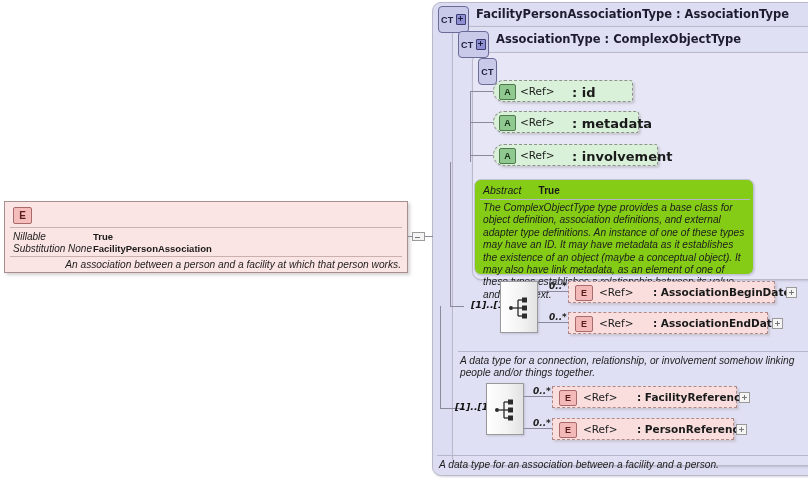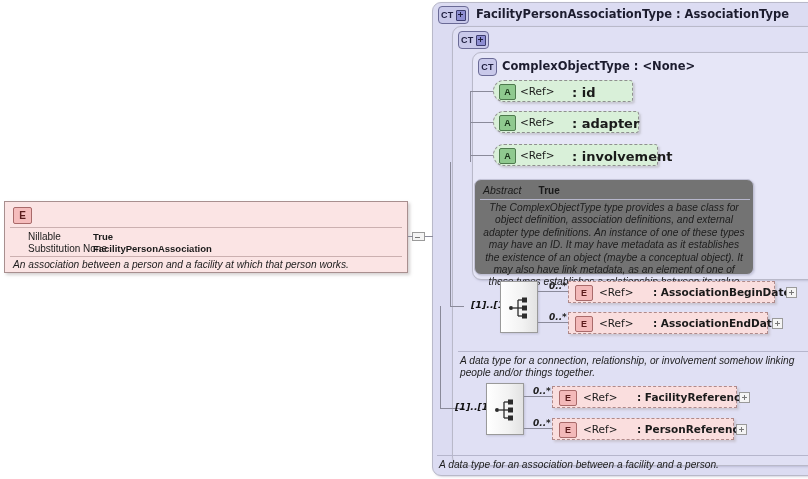--- a/index.html
+++ b/index.html
@@ -16,21 +16,21 @@
     border:1px solid #b9b9c9;border-radius:9px;
     box-shadow:1px 1px 2px rgba(120,120,150,.30);
   }
   .panel.lvl0{background:#dcdcf2;}
   .panel.lvl1{background:#e0e0f4;}
   .panel.lvl2{background:#e6e6f7;}
 
   
   .ctbadge{
     position:absolute;display:flex;align-items:center;justify-content:center;
-    height:18px;border:1px solid #6a6a96;border-radius:4px;
+    height:27px;border:1px solid #6a6a96;border-radius:4px;
     background:#c9c9ea;color:#202040;
     font-size:9px;font-weight:bold;letter-spacing:.3px;
     padding:0 2px;box-sizing:border-box;
   }
   .ctbadge .plus{
     display:inline-block;width:9px;height:9px;margin-left:2px;
     border:1px solid #3c3c6e;background:#8e8ed2;position:relative;border-radius:1px;
   }
   .ctbadge .plus::before,.ctbadge .plus::after{
     content:"";position:absolute;background:#1b1b3a;
@@ -87,23 +87,22 @@
     border:1px solid #9a9a9a;background:#f4f4f4;
   }
   .expbox::before,.expbox::after{content:"";position:absolute;background:#777;}
   .expbox::before{left:2px;top:4px;width:5px;height:1px;}
   .expbox::after{left:4px;top:2px;width:1px;height:5px;}
   .expbox.minus::after{display:none;}
 
   
   .infocard{
     position:absolute;box-sizing:border-box;
-    background:#737373;border:1px solid #c2c2d6;border-radius:7px;
+    background:#84cc16;border:1px solid #c2c2d6;border-radius:7px;
     box-shadow:1px 1px 2px rgba(130,130,160,.3);
-    text-align:center;
   }
   .infocard .absrow{position:absolute;left:8px;top:4px;white-space:nowrap;}
   .infocard .absrow .k{font-style:italic;font-size:10.5px;}
   .infocard .absrow .v{font-weight:bold;font-size:10px;margin-left:14px;}
   .infocard .sep{position:absolute;left:5px;height:1px;background:#b6b6cc;}
   .infocard .doc{
     position:absolute;left:8px;right:8px;font-style:italic;font-size:10.2px;
     line-height:12.4px;color:#1d1d1d;
   }
 
@@ -147,21 +146,21 @@
     border:1px solid #a96a6a;background:#f5bcbc;border-radius:2px;
     display:flex;align-items:center;justify-content:center;
     font-size:10px;font-weight:bold;color:#5a1b1b;
   }
   .elembox .hdr .ttl{
     position:absolute;left:32px;top:5px;font-size:11.5px;white-space:nowrap;color:#1c1c1c;
     font-family:"DejaVu Sans","Liberation Sans",sans-serif;
   }
   .elembox .rule{position:absolute;left:5px;right:5px;height:1px;background:#cbb0b0;}
   .elembox .prop{position:absolute;font-size:10px;white-space:nowrap;}
-  .elembox .prop.k{margin-left:15px;}
+  .elembox .prop.k{font-style:italic;}
   .elembox .prop.v{font-weight:bold;font-size:9.5px;}
   .elembox .desc{
     position:absolute;left:8px;right:6px;font-style:italic;font-size:10.2px;color:#1d1d1d;
     line-height:12.4px;
   }
 </style>
 </head>
 <body>
 
 <div class="canvas">
@@ -175,46 +174,46 @@
   <div class="ctbadge" style="left:438px;top:6px;width:31px;">
     <span>CT</span>
     <span class="plus"></span>
   </div>
   <div class="typetitle" style="left:476px;top:7px;">FacilityPersonAssociationType : AssociationType</div>
 
   <div class="ctbadge" style="left:458px;top:31px;width:31px;">
     <span>CT</span>
     <span class="plus"></span>
   </div>
+  <div class="typetitle" style="left:496px;top:32px;">AssociationType : ComplexObjectType</div>
 
   <div class="ctbadge" style="left:478px;top:58px;width:19px;">
     <span>CT</span>
   </div>
-  <div class="typetitle" style="left:502px;top:59px;">ComplexObjectType : &lt;None&gt;</div>
 
   <div class="ln lnv" style="left:470px;top:91px;height:71px;"></div>
   <div class="ln lnh" style="left:470px;top:91px;width:23px;"></div>
   <div class="ln lnh" style="left:470px;top:122px;width:23px;"></div>
   <div class="ln lnh" style="left:470px;top:155px;width:23px;"></div>
 
   <div class="ln lnv" style="left:450px;top:162px;height:145px;"></div>
   <div class="ln lnh" style="left:450px;top:306px;width:14px;"></div>
   <div class="ln lnv" style="left:440px;top:306px;height:103px;"></div>
   <div class="ln lnh" style="left:440px;top:408px;width:24px;"></div>
 
   <div class="attrow" style="left:493px;top:80px;width:140px;">
     <div class="abadge">A</div>
     <div class="ref">&lt;Ref&gt;</div>
     <div class="nm">: id</div>
   </div>
 
   <div class="attrow" style="left:493px;top:111px;width:146px;">
     <div class="abadge">A</div>
     <div class="ref">&lt;Ref&gt;</div>
-    <div class="nm">: adapter</div>
+    <div class="nm">: metadata</div>
   </div>
 
   <div class="attrow" style="left:493px;top:144px;width:165px;">
     <div class="abadge">A</div>
     <div class="ref">&lt;Ref&gt;</div>
     <div class="nm">: involvement</div>
   </div>
 
   <div class="infocard" style="left:474px;top:179px;width:280px;height:96px;">
     <div class="absrow">
@@ -309,20 +308,20 @@
     </div>
     <div class="rule" style="top:25px;"></div>
 
     <div class="prop k" style="left:8px;top:29px;">Nillable</div>
     <div class="prop v" style="left:88px;top:29px;">True</div>
 
     <div class="prop k" style="left:8px;top:41px;">Substitution None</div>
     <div class="prop v" style="left:88px;top:41px;">FacilityPersonAssociation</div>
 
     <div class="rule" style="top:54px;"></div>
-    <div class="desc" style="top:57px;">An association between a person and a facility at which that person works.</div>
+    <div class="desc" style="top:57px;text-align:right;">An association between a person and a facility at which that person works.</div>
   </div>
 
   <div class="expbox minus" style="left:412px;top:232px;width:13px;height:9px;"></div>
   <div class="ln lnh" style="left:425px;top:236px;width:8px;"></div>
   <div class="ln lnh" style="left:408px;top:236px;width:5px;"></div>
 
 </div>
 
 </body></html>

